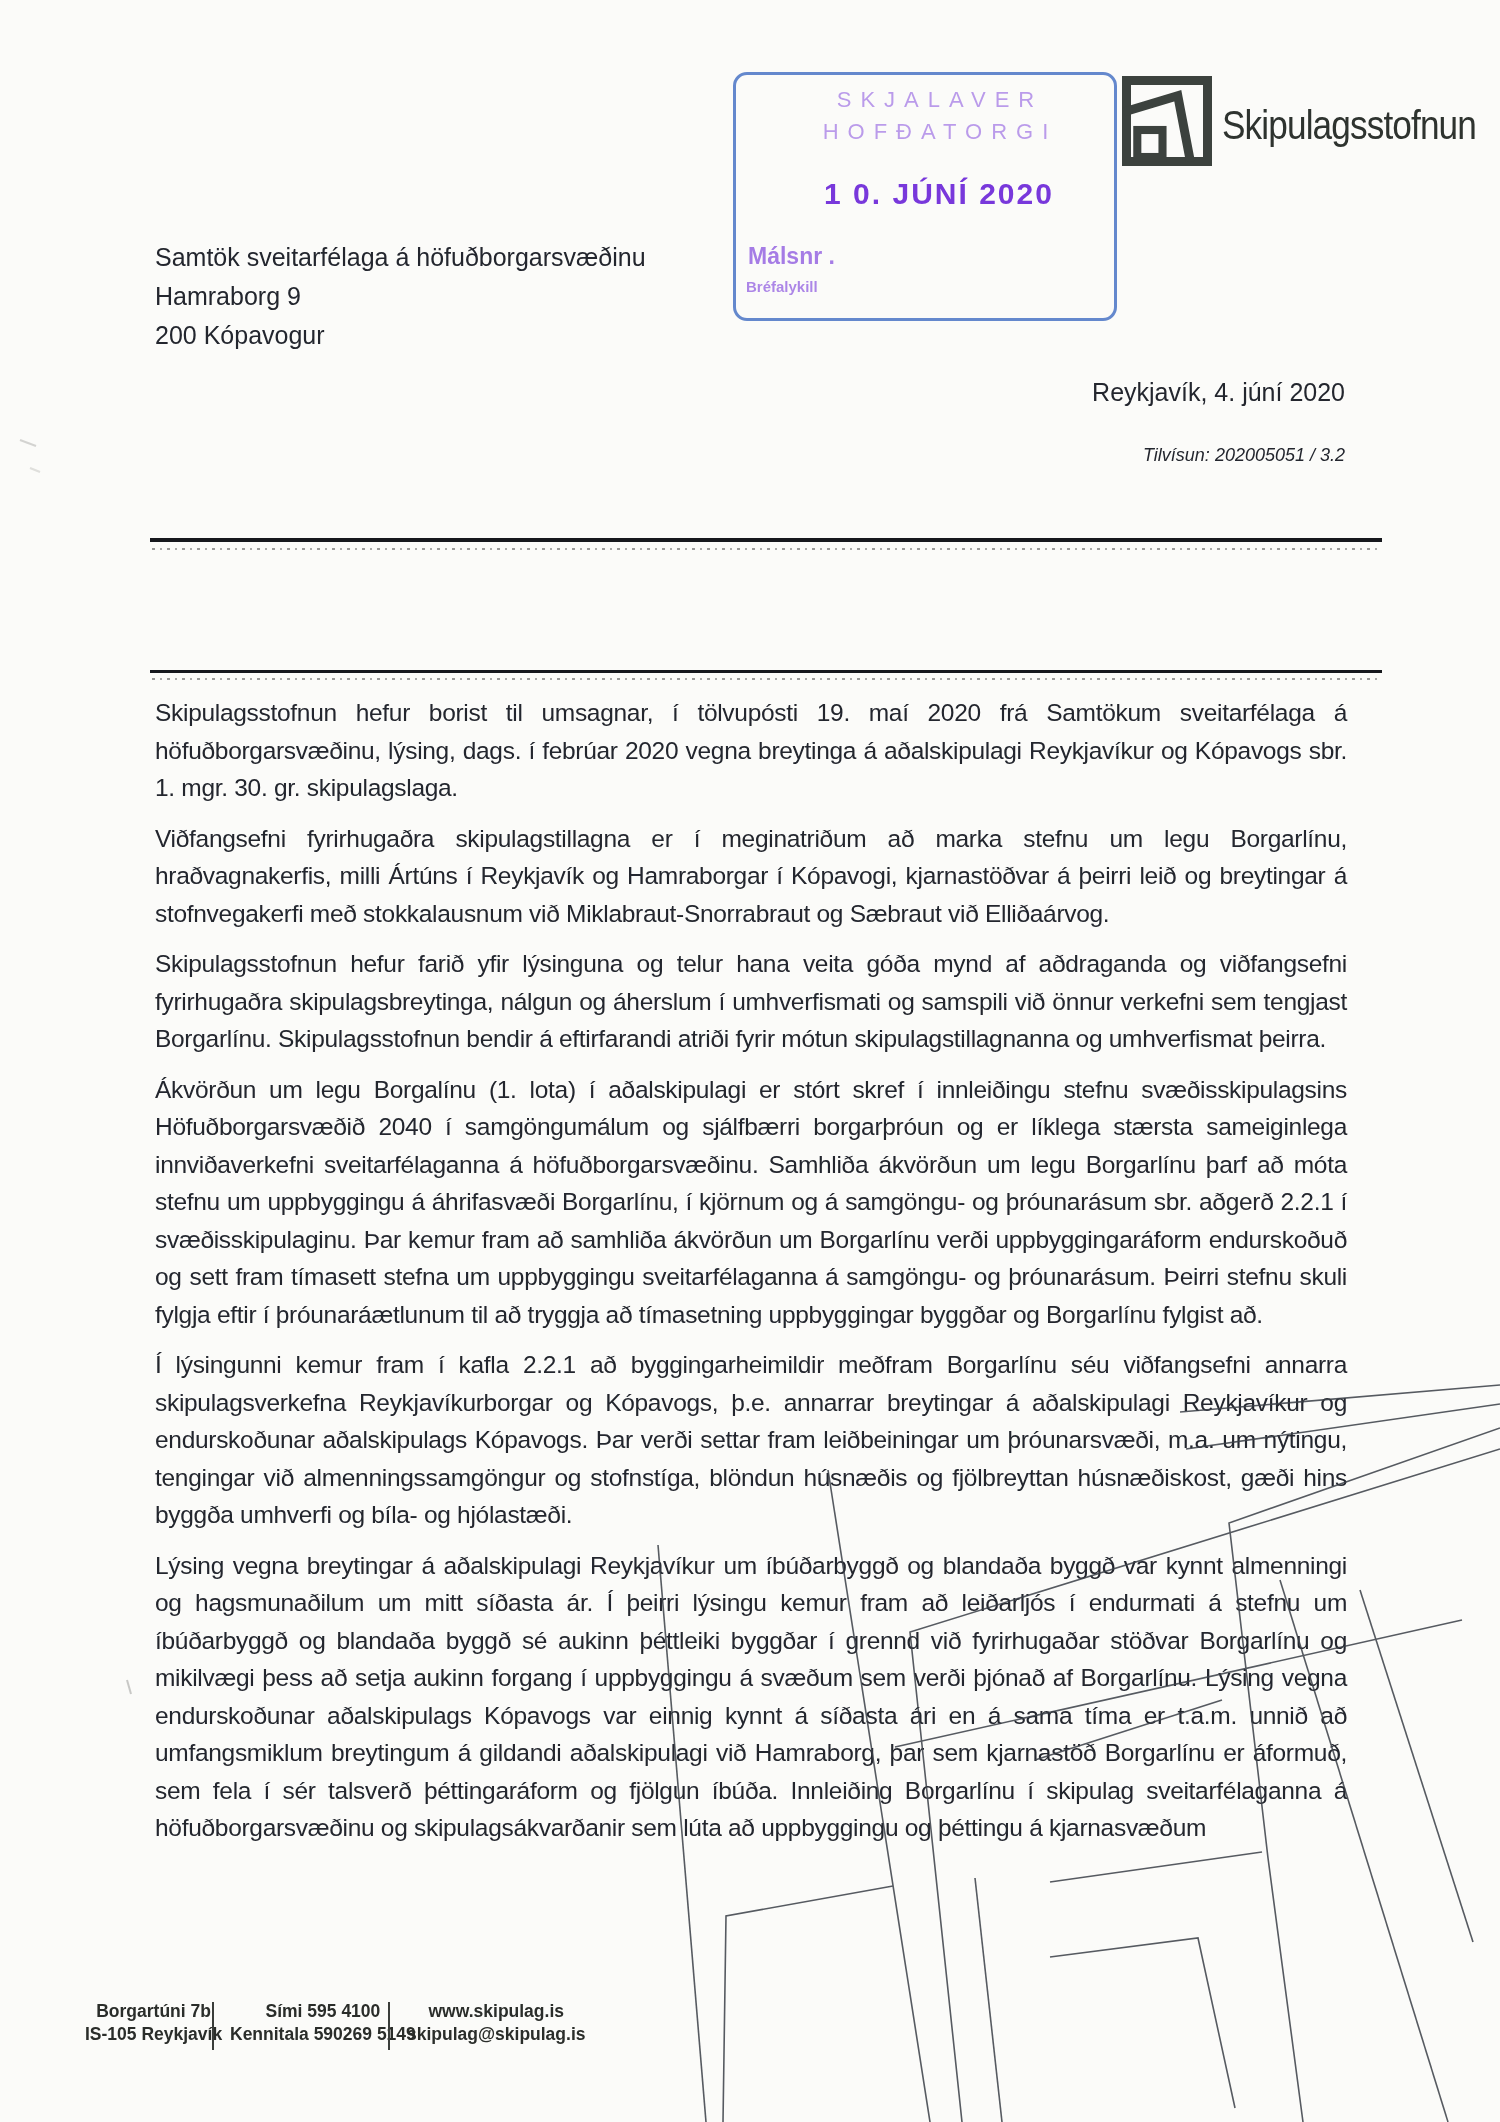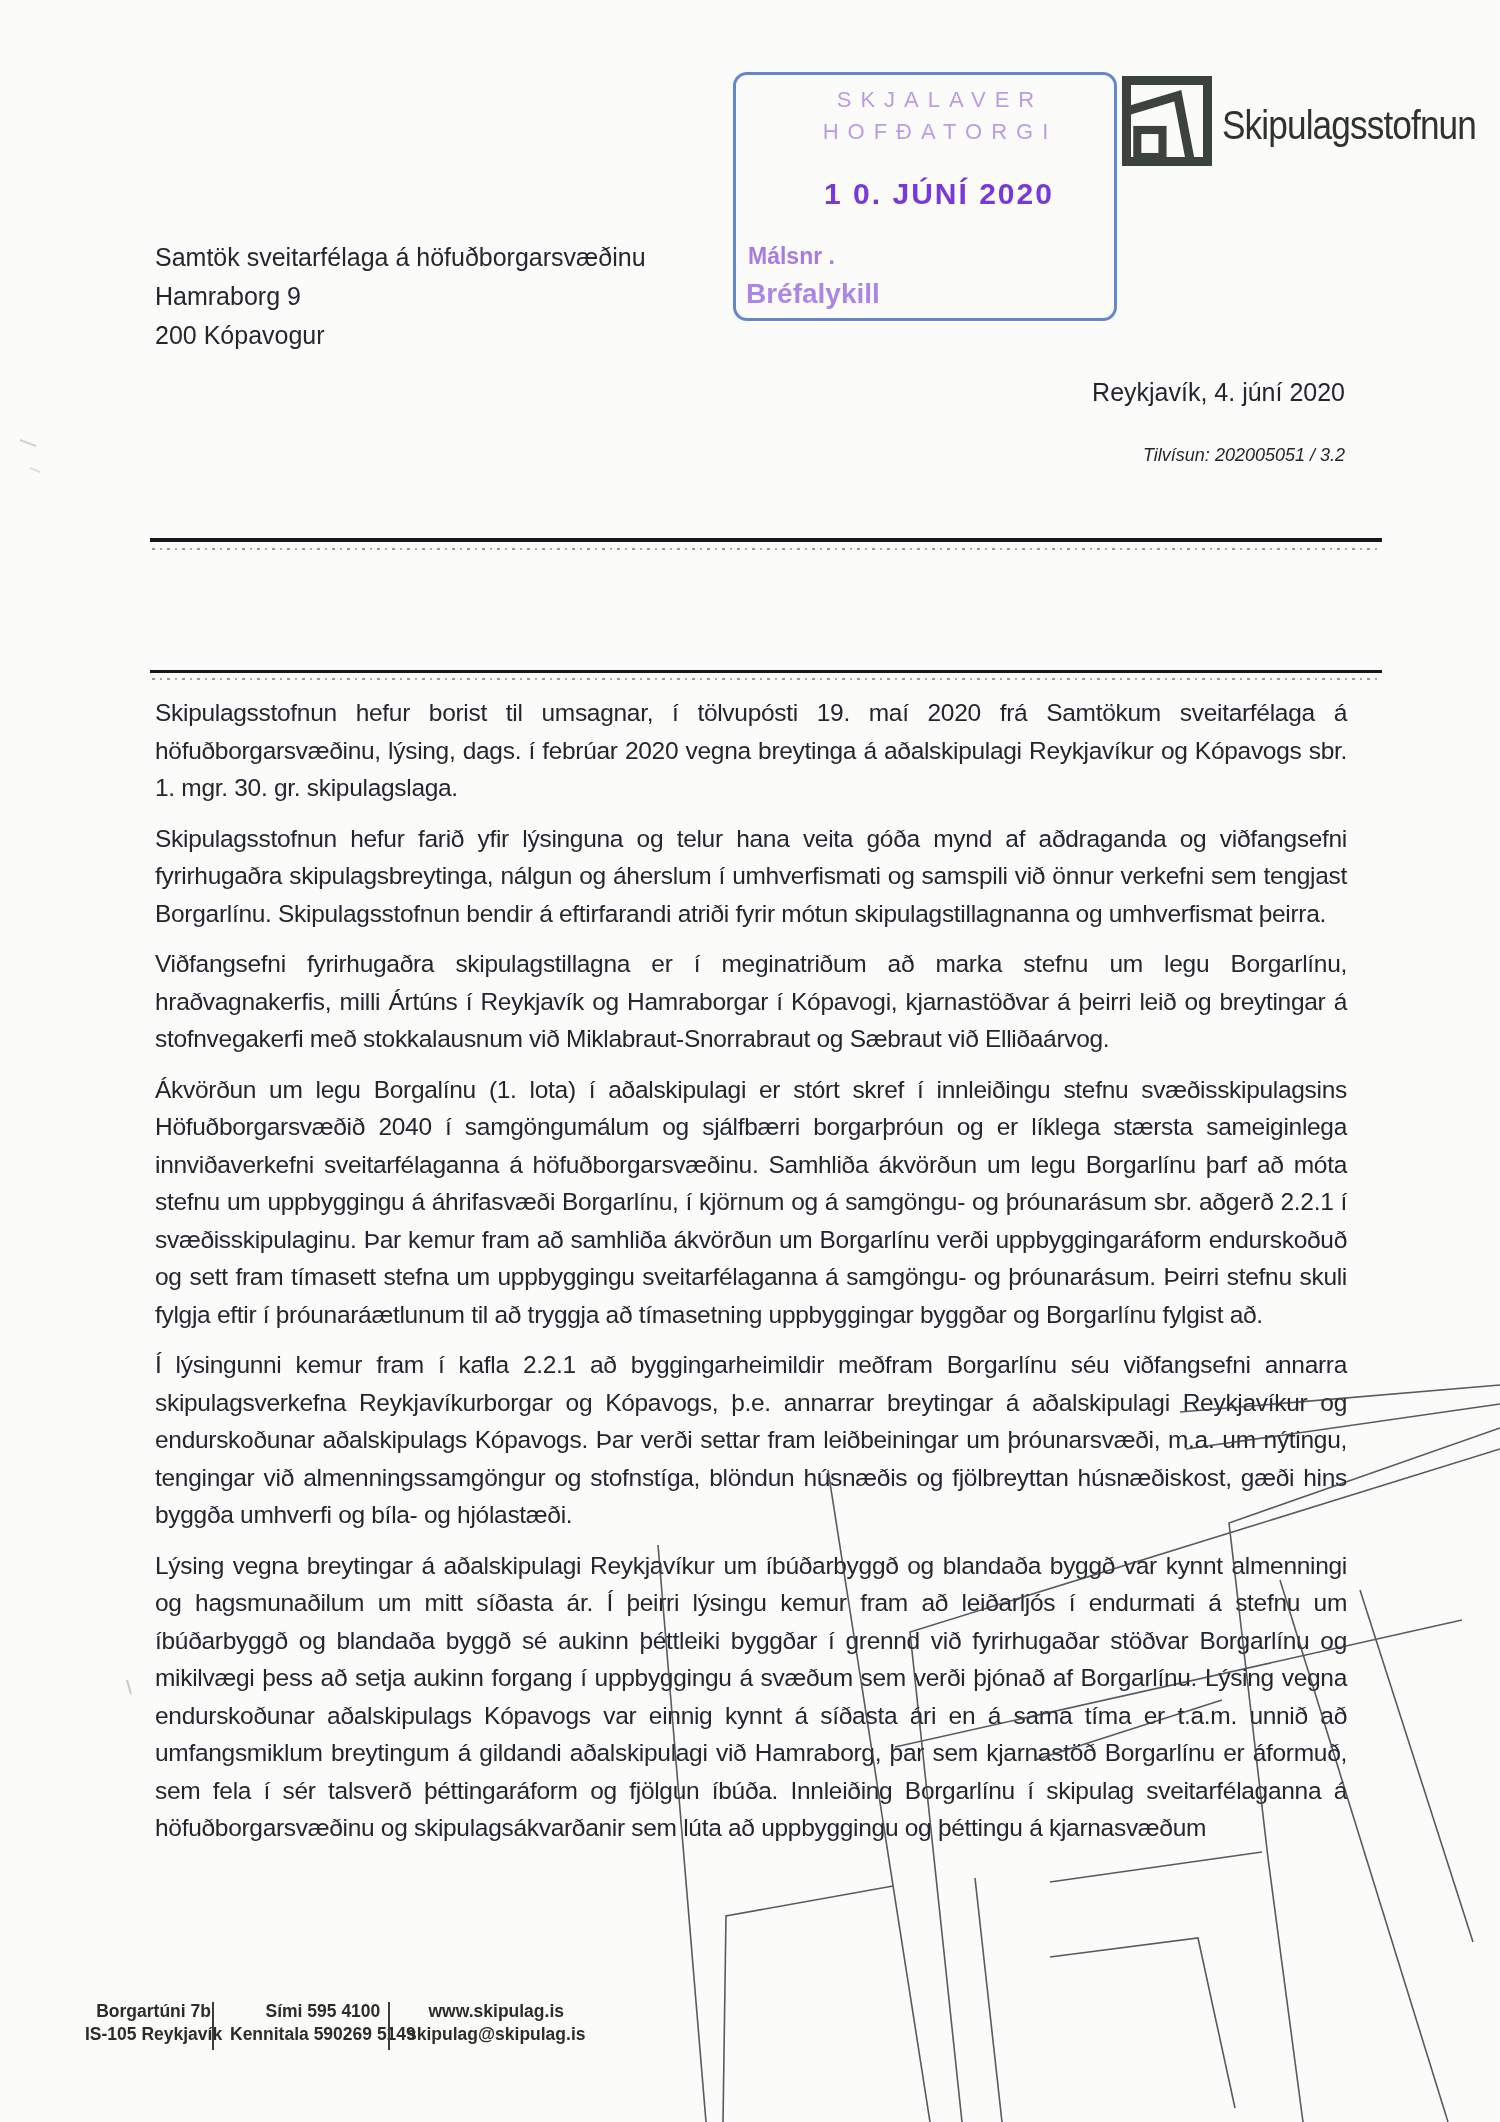--- a/index.html
+++ b/index.html
@@ -28,21 +28,21 @@
     padding-left:30px;box-sizing:border-box;
   }
   .stamp .faded1{top:12px;}
   .stamp .faded2{top:44px;}
   .stamp .stamp-date{
     position:absolute;left:0;top:102px;width:100%;text-align:center;
     font-size:30px;font-weight:bold;letter-spacing:2px;opacity:.92;
     padding-left:28px;box-sizing:border-box;
   }
   .stamp .field1{position:absolute;left:12px;top:168px;font-size:23px;font-weight:bold;opacity:.6;filter:blur(.3px);}
-  .stamp .field2{position:absolute;left:10px;top:203px;font-size:28px;font-weight:bold;opacity:.55;filter:blur(.3px);}
+  .stamp .field2{position:absolute;left:10px;top:203px;font-size:15px;font-weight:bold;opacity:.55;filter:blur(.3px);}
   
   .logo-block{position:absolute;left:1122px;top:75px;}
   .logo-mark{display:block;}
   .logo-text{
     position:absolute;left:100px;top:28px;
     font-size:40px;color:#2e332f;white-space:nowrap;
     letter-spacing:-1px;transform:scaleX(.88);transform-origin:left center;
   }
   
   .place-date{position:absolute;right:155px;top:378px;font-size:25px;}
@@ -115,22 +115,22 @@
 
   <div class="rule rule1"></div>
   <div class="speckle speckle1"></div>
 
 
   <div class="rule rule2"></div>
   <div class="speckle speckle2"></div>
 
   <div class="body-text">
     <p>Skipulagsstofnun hefur borist til umsagnar, í tölvupósti 19. maí 2020 frá Samtökum sveitarfélaga á höfuðborgarsvæðinu, lýsing, dags. í febrúar 2020 vegna breytinga á aðalskipulagi Reykjavíkur og Kópavogs sbr. 1. mgr. 30. gr. skipulagslaga.</p>
+    <p>Viðfangsefni fyrirhugaðra skipulagstillagna er í meginatriðum að marka stefnu um legu Borgarlínu, hraðvagnakerfis, milli Ártúns í Reykjavík og Hamraborgar í Kópavogi, kjarnastöðvar á þeirri leið og breytingar á stofnvegakerfi með stokkalausnum við Miklabraut-Snorrabraut og Sæbraut við Elliðaárvog.</p>
     <p>Skipulagsstofnun hefur farið yfir lýsinguna og telur hana veita góða mynd af aðdraganda og viðfangsefni fyrirhugaðra skipulagsbreytinga, nálgun og áherslum í umhverfismati og samspili við önnur verkefni sem tengjast Borgarlínu. Skipulagsstofnun bendir á eftirfarandi atriði fyrir mótun skipulagstillagnanna og umhverfismat þeirra.</p>
-    <p>Viðfangsefni fyrirhugaðra skipulagstillagna er í meginatriðum að marka stefnu um legu Borgarlínu, hraðvagnakerfis, milli Ártúns í Reykjavík og Hamraborgar í Kópavogi, kjarnastöðvar á þeirri leið og breytingar á stofnvegakerfi með stokkalausnum við Miklabraut-Snorrabraut og Sæbraut við Elliðaárvog.</p>
     <p>Ákvörðun um legu Borgalínu (1. lota) í aðalskipulagi er stórt skref í innleiðingu stefnu svæðisskipulagsins Höfuðborgarsvæðið 2040 í samgöngumálum og sjálfbærri borgarþróun og er líklega stærsta sameiginlega innviðaverkefni sveitarfélaganna á höfuðborgarsvæðinu. Samhliða ákvörðun um legu Borgarlínu þarf að móta stefnu um uppbyggingu á áhrifasvæði Borgarlínu, í kjörnum og á samgöngu- og þróunarásum sbr. aðgerð 2.2.1 í svæðisskipulaginu. Þar kemur fram að samhliða ákvörðun um Borgarlínu verði uppbyggingaráform endurskoðuð og sett fram tímasett stefna um uppbyggingu sveitarfélaganna á samgöngu- og þróunarásum. Þeirri stefnu skuli fylgja eftir í þróunaráætlunum til að tryggja að tímasetning uppbyggingar byggðar og Borgarlínu fylgist að.</p>
     <p>Í lýsingunni kemur fram í kafla 2.2.1 að byggingarheimildir meðfram Borgarlínu séu viðfangsefni annarra skipulagsverkefna Reykjavíkurborgar og Kópavogs, þ.e. annarrar breytingar á aðalskipulagi Reykjavíkur og endurskoðunar aðalskipulags Kópavogs. Þar verði settar fram leiðbeiningar um þróunarsvæði, m.a. um nýtingu, tengingar við almenningssamgöngur og stofnstíga, blöndun húsnæðis og fjölbreyttan húsnæðiskost, gæði hins byggða umhverfi og bíla- og hjólastæði.</p>
     <p>Lýsing vegna breytingar á aðalskipulagi Reykjavíkur um íbúðarbyggð og blandaða byggð var kynnt almenningi og hagsmunaðilum um mitt síðasta ár. Í þeirri lýsingu kemur fram að leiðarljós í endurmati á stefnu um íbúðarbyggð og blandaða byggð sé aukinn þéttleiki byggðar í grennd við fyrirhugaðar stöðvar Borgarlínu og mikilvægi þess að setja aukinn forgang í uppbyggingu á svæðum sem verði þjónað af Borgarlínu. Lýsing vegna endurskoðunar aðalskipulags Kópavogs var einnig kynnt á síðasta ári en á sama tíma er t.a.m. unnið að umfangsmiklum breytingum á gildandi aðalskipulagi við Hamraborg, þar sem kjarnastöð Borgarlínu er áformuð, sem fela í sér talsverð þéttingaráform og fjölgun íbúða. Innleiðing Borgarlínu í skipulag sveitarfélaganna á höfuðborgarsvæðinu og skipulagsákvarðanir sem lúta að uppbyggingu og þéttingu á kjarnasvæðum</p>
   </div>
 
   <svg class="scribbles" width="1500" height="2122" viewBox="0 0 1500 2122">
     <g fill="none" stroke="#3a3f47" stroke-width="1.6" opacity="0.85">
       <polyline points="1180,1412 1500,1385"></polyline>
       <polyline points="1186,1449 1500,1404"></polyline>
       <polyline points="1500,1449 910,1632 962,2122"></polyline>

